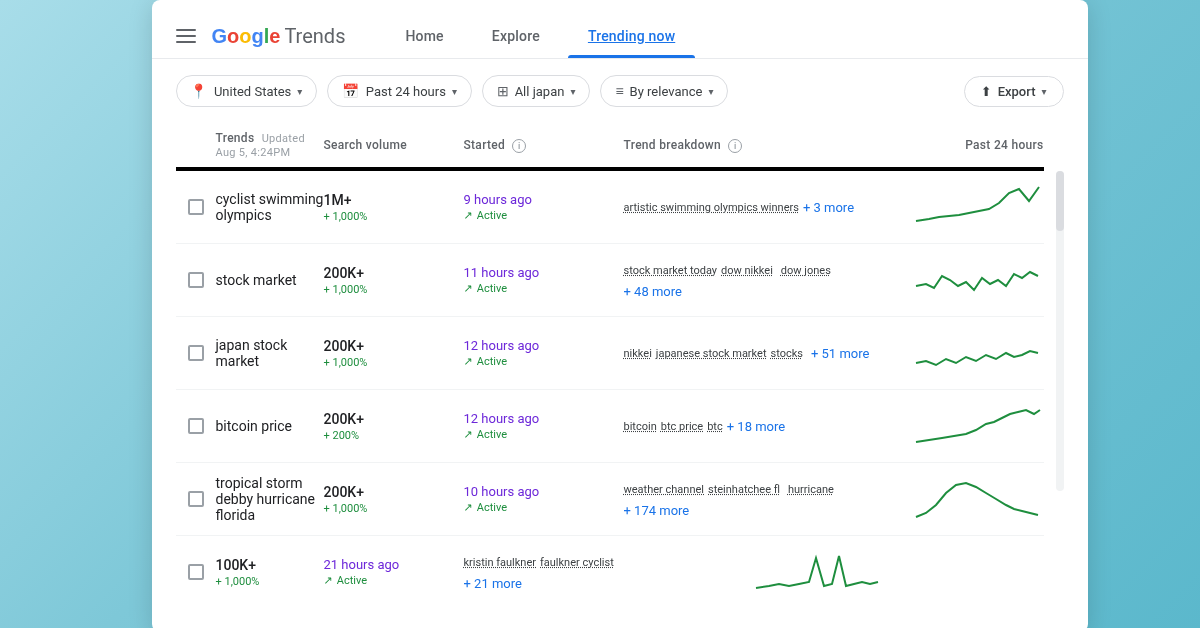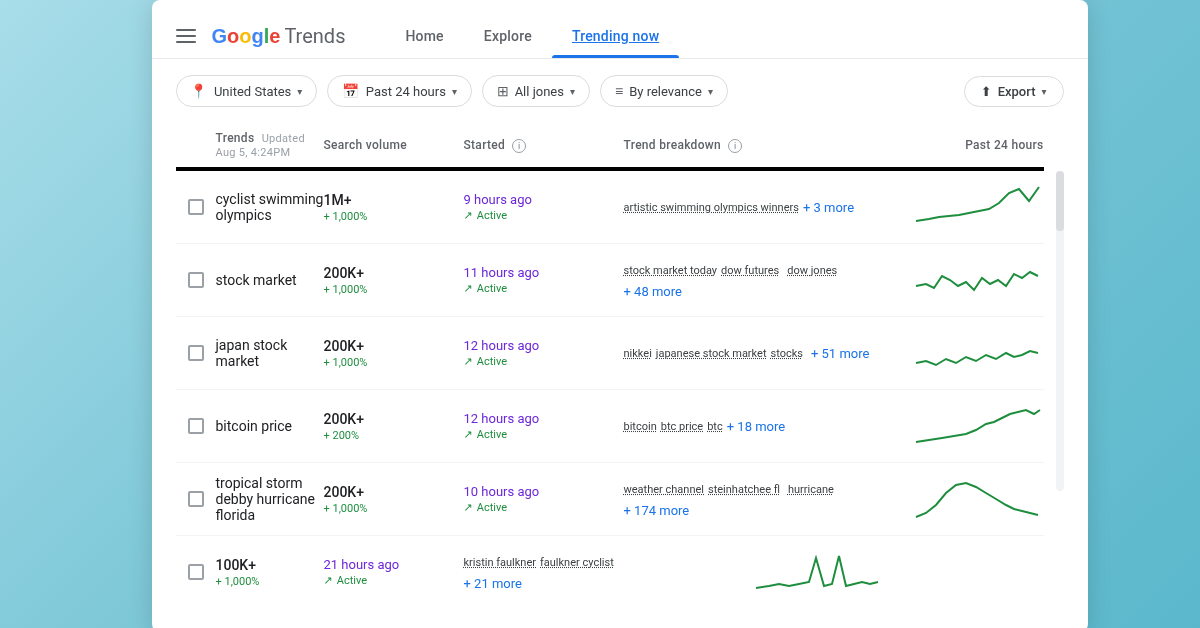--- a/index.html
+++ b/index.html
@@ -58,21 +58,21 @@
     .g-yellow { color: #FBBC05; }
     .g-green { color: #34A853; }
     .logo-trends {
       color: #5f6368;
       font-size: 20px;
       margin-left: 4px;
       font-weight: 400;
     }
     .nav {
       display: flex;
-      gap: 0;
+      gap: 8px;
       margin-left: 8px;
     }
     .nav-item {
       padding: 14px 20px;
       font-size: 14px;
       color: #5f6368;
       cursor: pointer;
       position: relative;
       font-weight: 500;
       letter-spacing: 0.2px;
@@ -310,21 +310,21 @@
       <span>United States</span>
       <span class="chevron">▾</span>
     </button>
     <button class="filter-btn">
       <span class="filter-icon">📅</span>
       <span>Past 24 hours</span>
       <span class="chevron">▾</span>
     </button>
     <button class="filter-btn">
       <span class="filter-icon">⊞</span>
-      <span>All jones</span>
+      <span>All japan</span>
       <span class="chevron">▾</span>
     </button>
     <button class="filter-btn">
       <span class="filter-icon">≡</span>
       <span>By relevance</span>
       <span class="chevron">▾</span>
     </button>
     <button class="export-btn">
       <span>⬆</span>
       <span>Export</span>
@@ -390,21 +390,21 @@
             <div class="search-growth">+ 1,000%</div>
           </div>
           <div>
             <div class="started-time">11 hours ago</div>
             <div class="active-badge">
                 <span>Active</span>
               </div>
           </div>
           <div class="breakdown-col">
             <span class="breakdown-tag">stock market today</span>
-            <span class="breakdown-tag">dow futures</span>
+            <span class="breakdown-tag">dow nikkei</span>
             <br style="width:100%">
             <span class="breakdown-tag">dow jones</span>
             <span class="more-link">+ 48 more</span>
           </div>
           <div class="sparkline-col">
             <svg class="sparkline" viewBox="0 0 130 48" fill="none">
               <polyline points="2,30 12,28 20,32 28,20 36,24 44,30 52,26 60,34 68,22 76,28 84,24 92,30 100,18 108,22 116,16 124,20" stroke="#1e8e3e" stroke-width="2" fill="none"></polyline>
             </svg>
           </div>
         </div>

